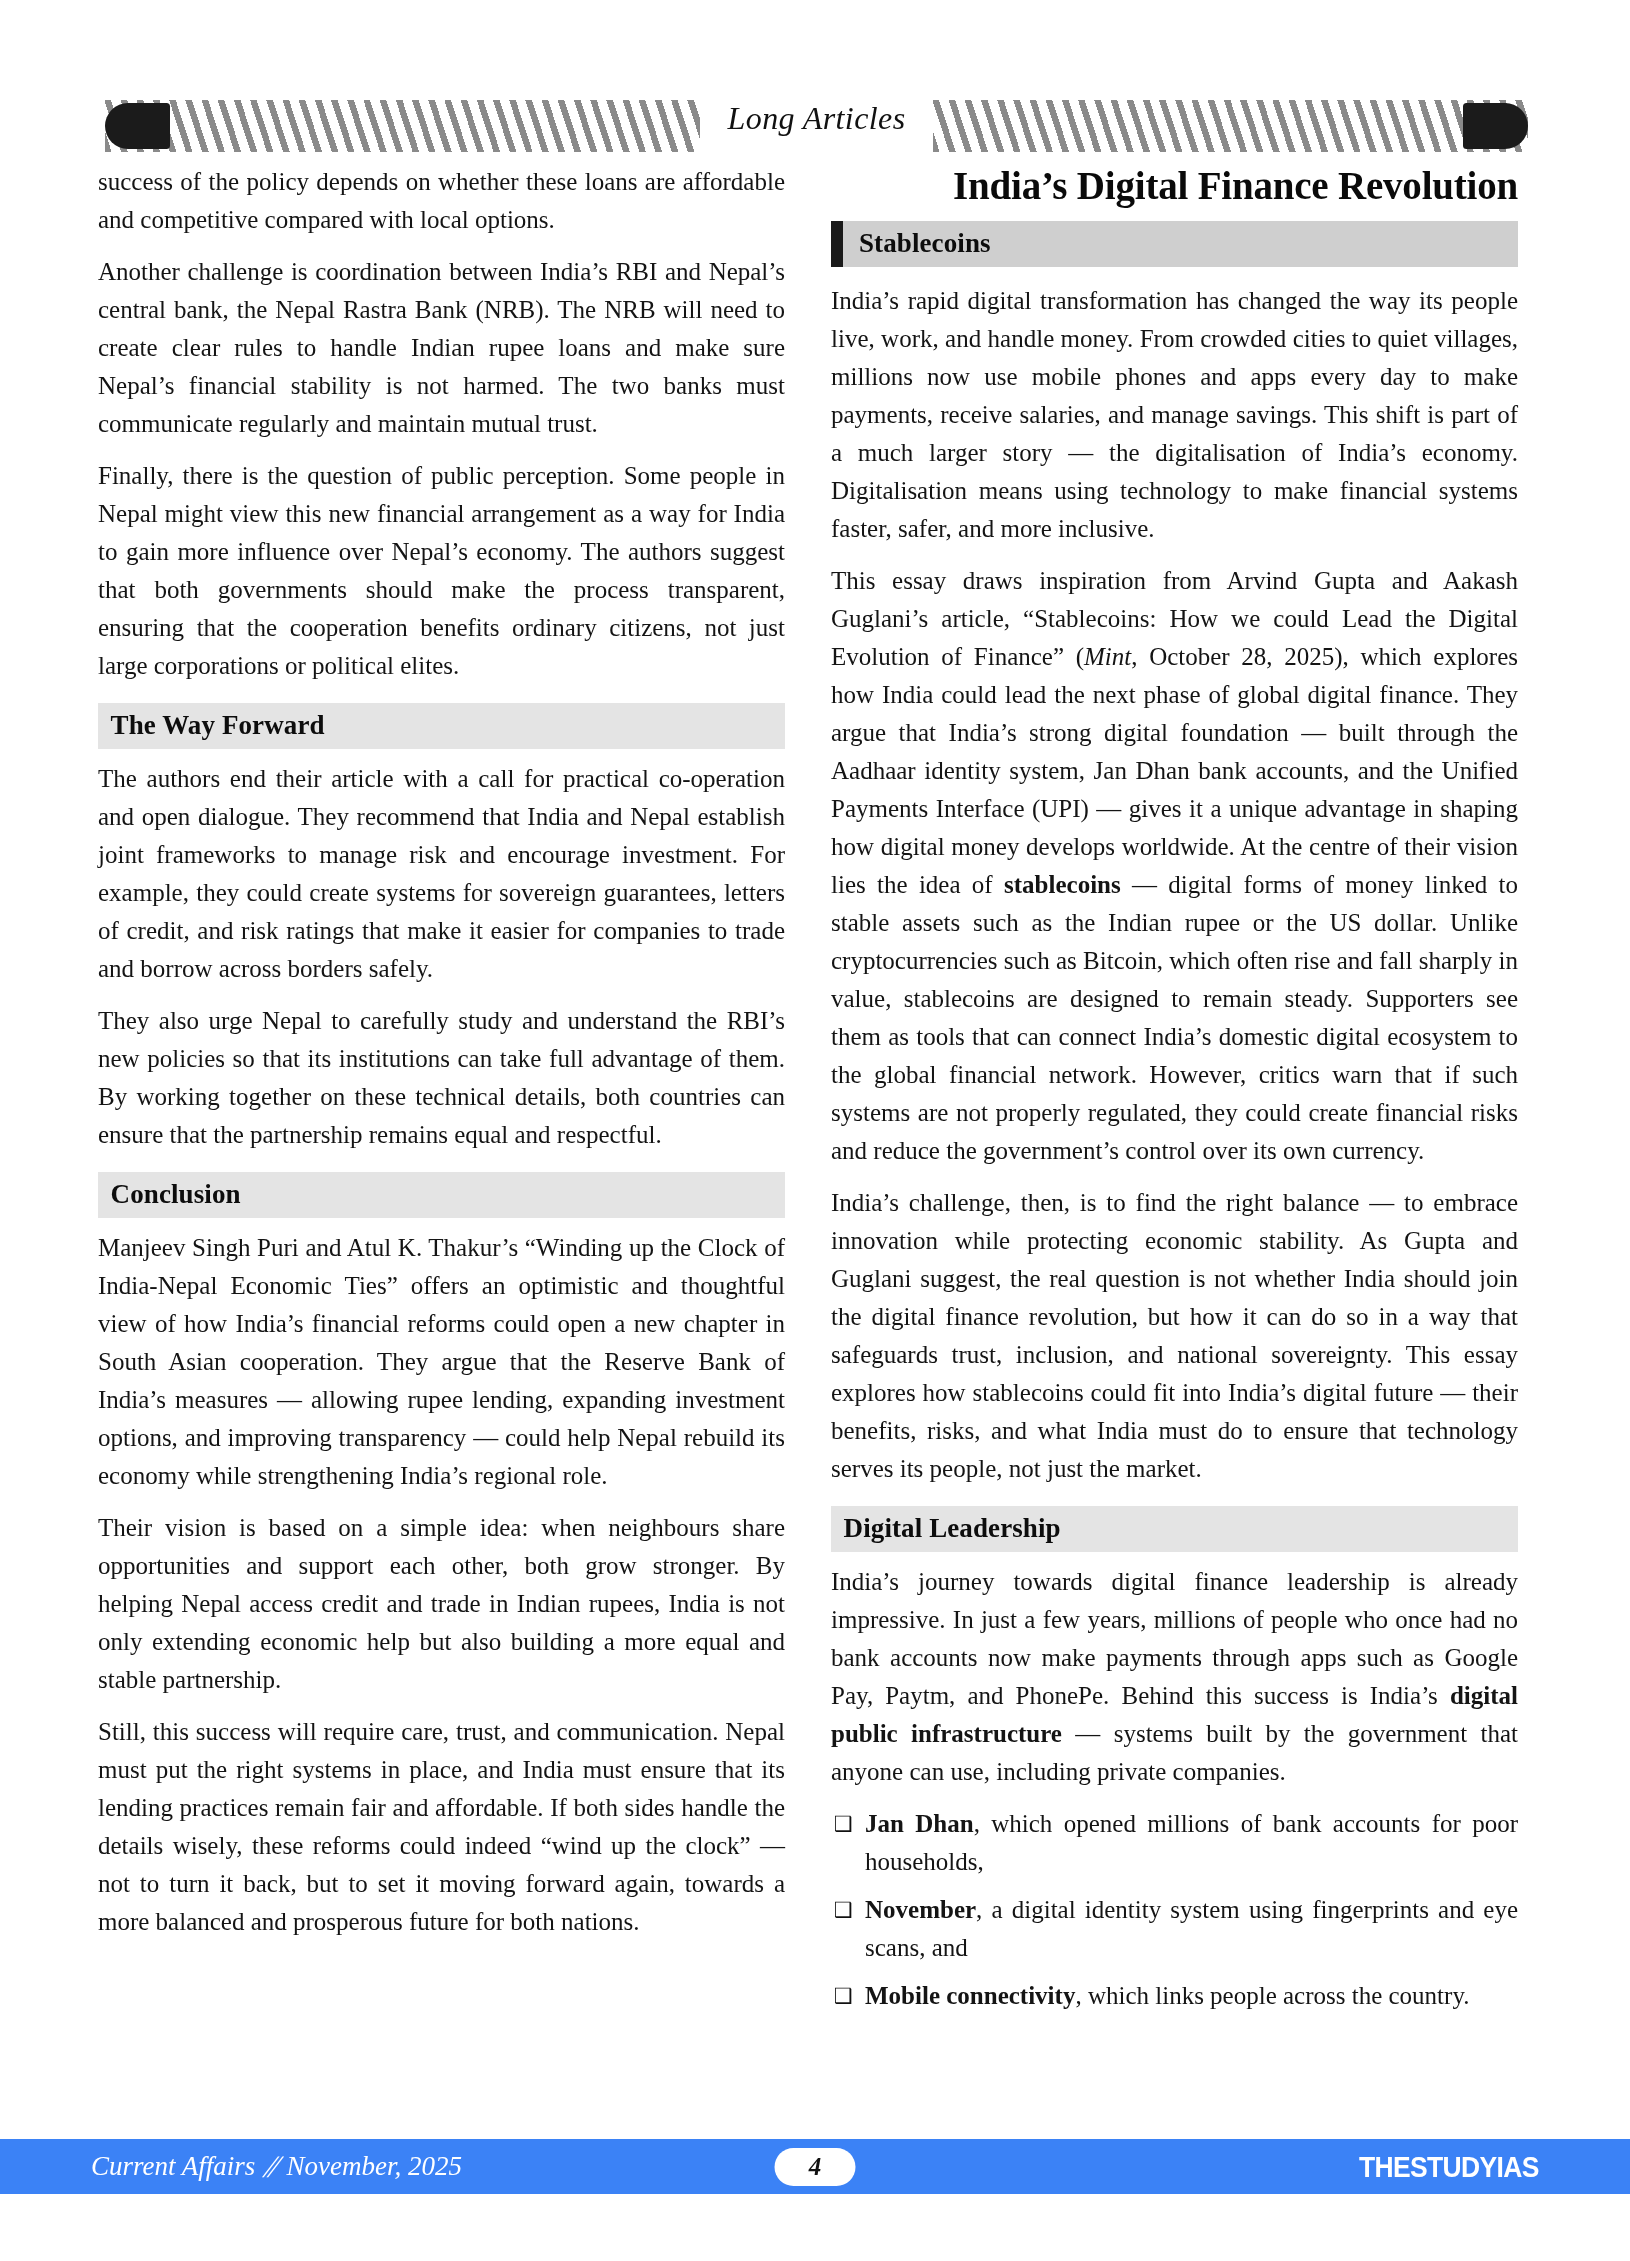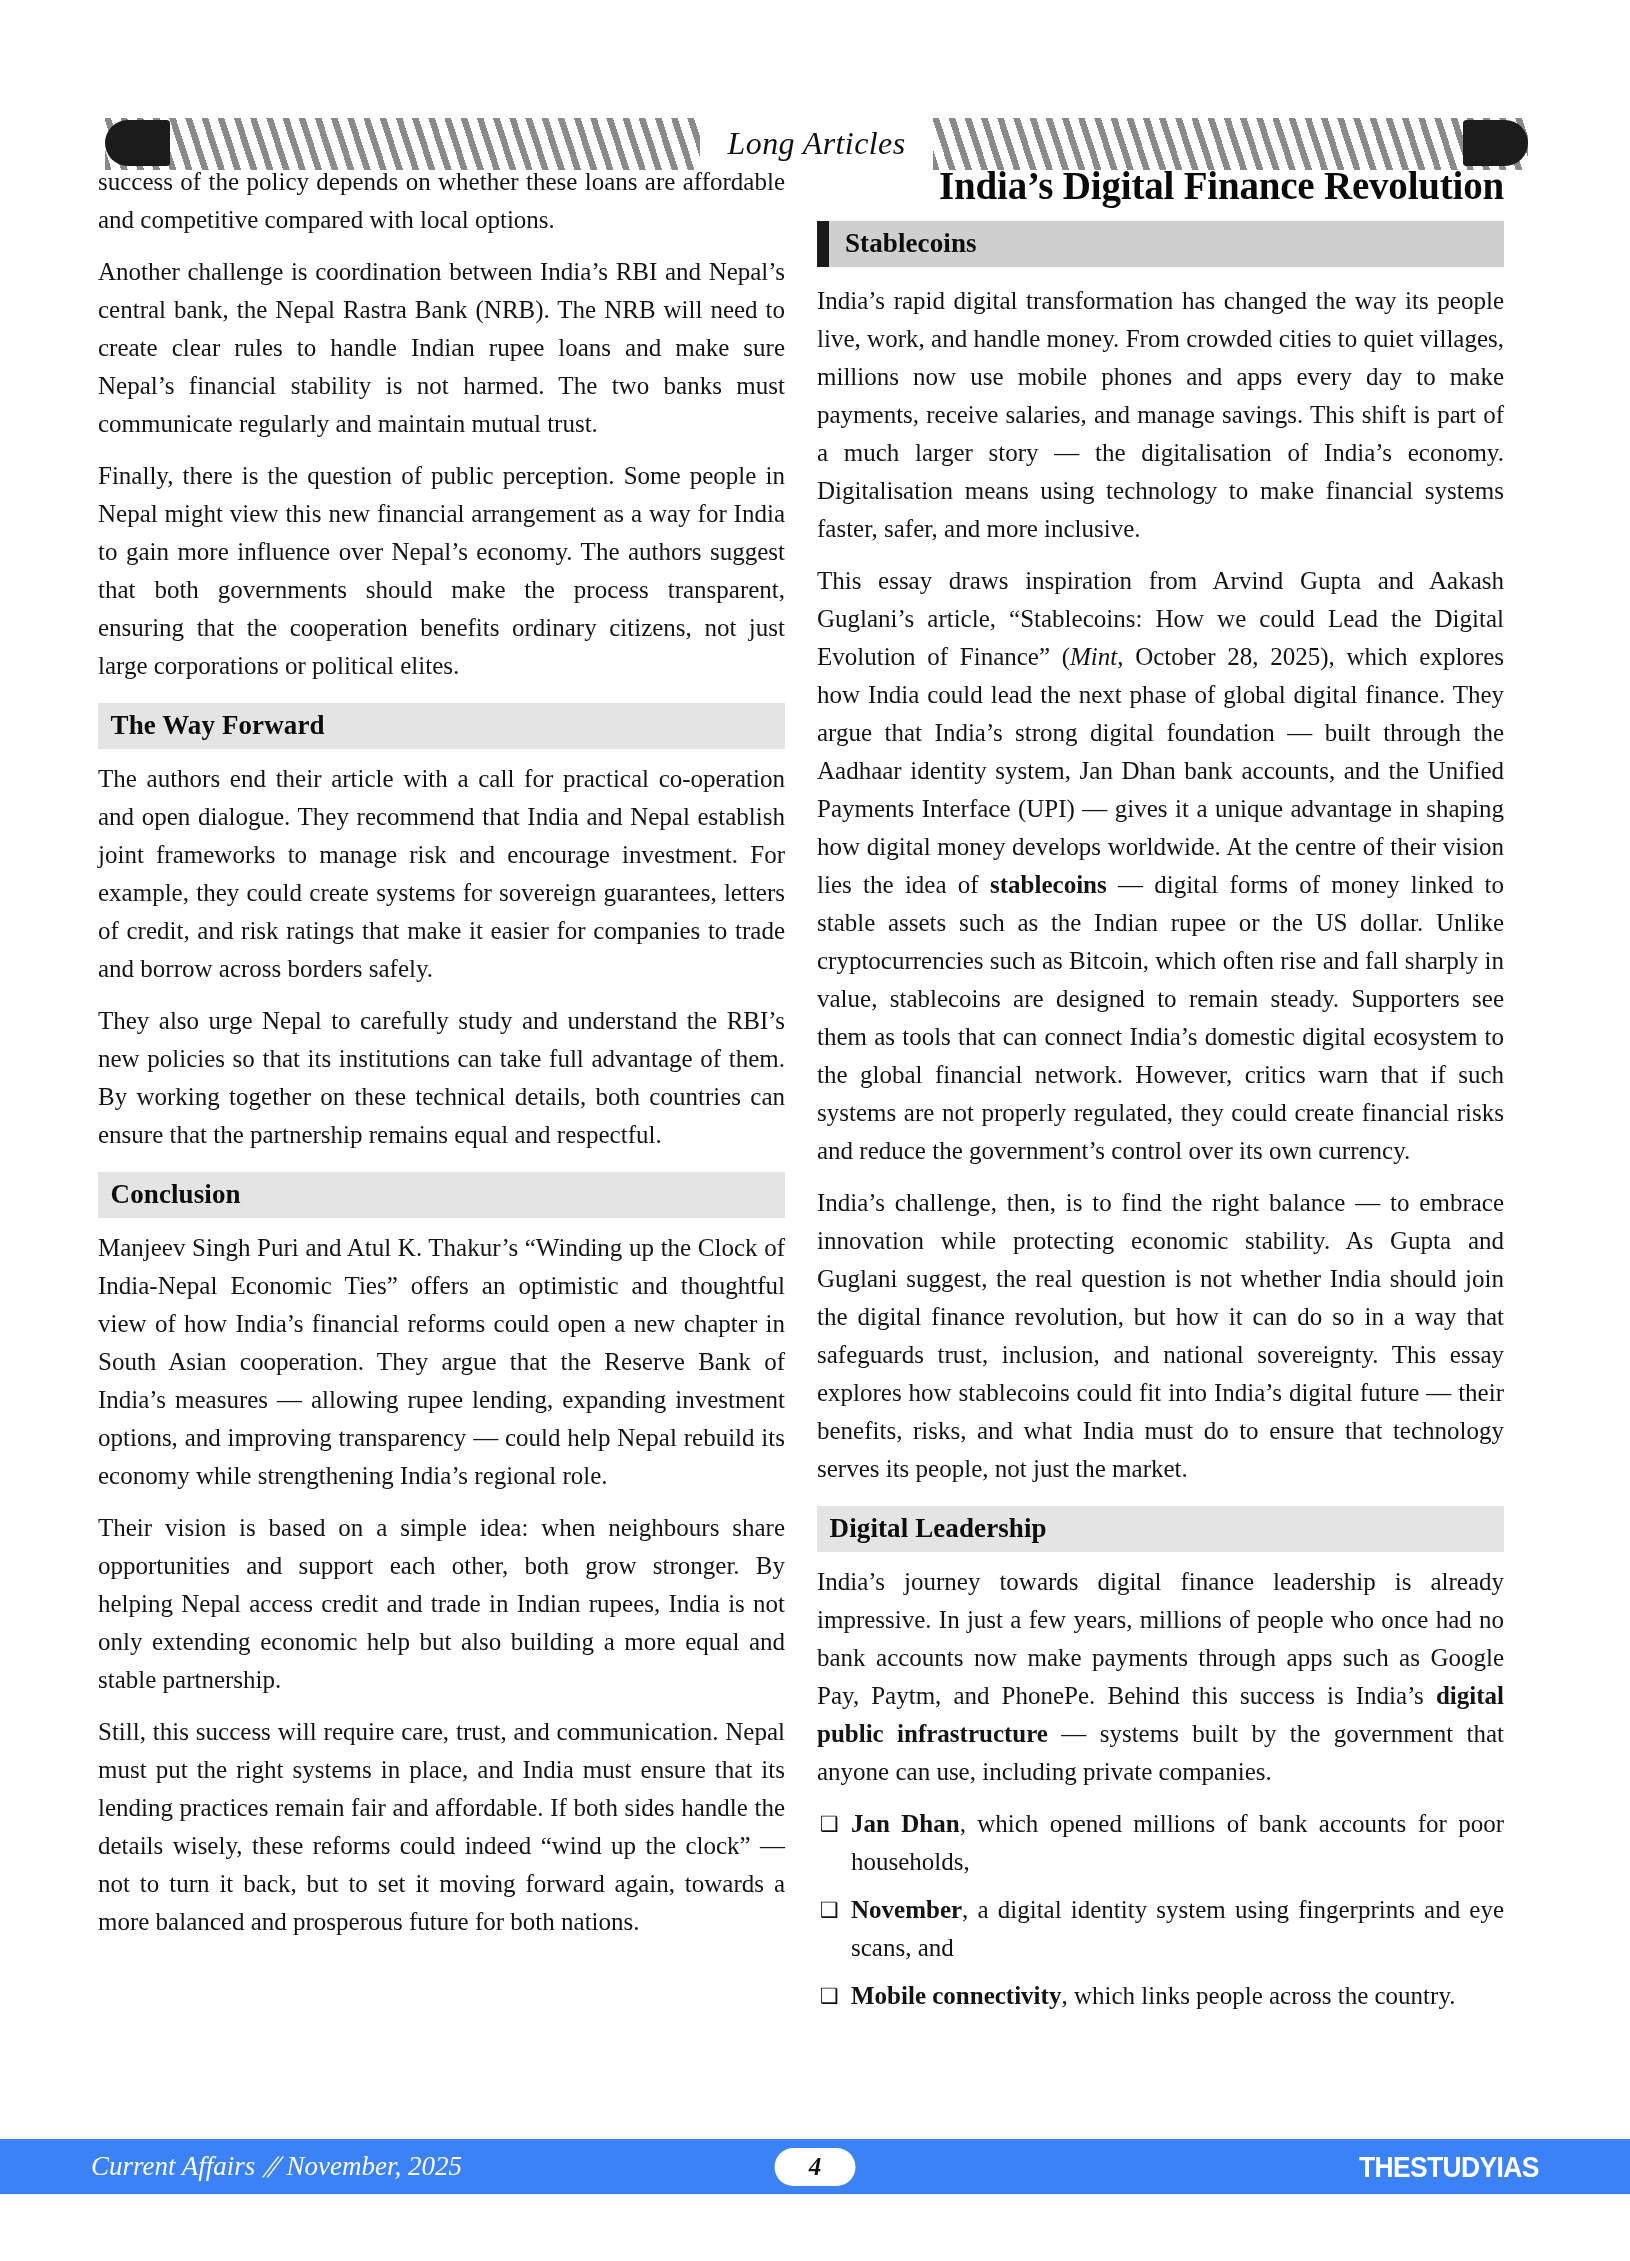--- a/index.html
+++ b/index.html
@@ -18,25 +18,24 @@
   .page {
     position: absolute;
     inset: 0;
     background: #ffffff;
   }
 
   
   .header {
     position: absolute;
     left: 105px;
-    top: 116px;
+    top: 100px;
     width: 1423px;
     height: 55px;
     display: flex;
-    align-items: center;
   }
   .band {
     position: relative;
     height: 52px;
     background: #8a8a8a;
     background-image: repeating-linear-gradient(
         72deg,
         #8a8a8a 0px, #8a8a8a 6.3px,
         #ffffff 6.3px, #ffffff 15.4px
     );
@@ -71,21 +70,21 @@
   }
 
   
   .cols {
     position: absolute;
     left: 98px;
     top: 163px;
     width: 1437px;
     height: 1935px;
     display: flex;
-    gap: 32px;
+    gap: 46px;
   }
   .col {
     width: 687px;
     flex: 0 0 687px;
   }
 
   
   p.body-text {
     margin: 0 0 14px 0;
     font-size: 25px;

